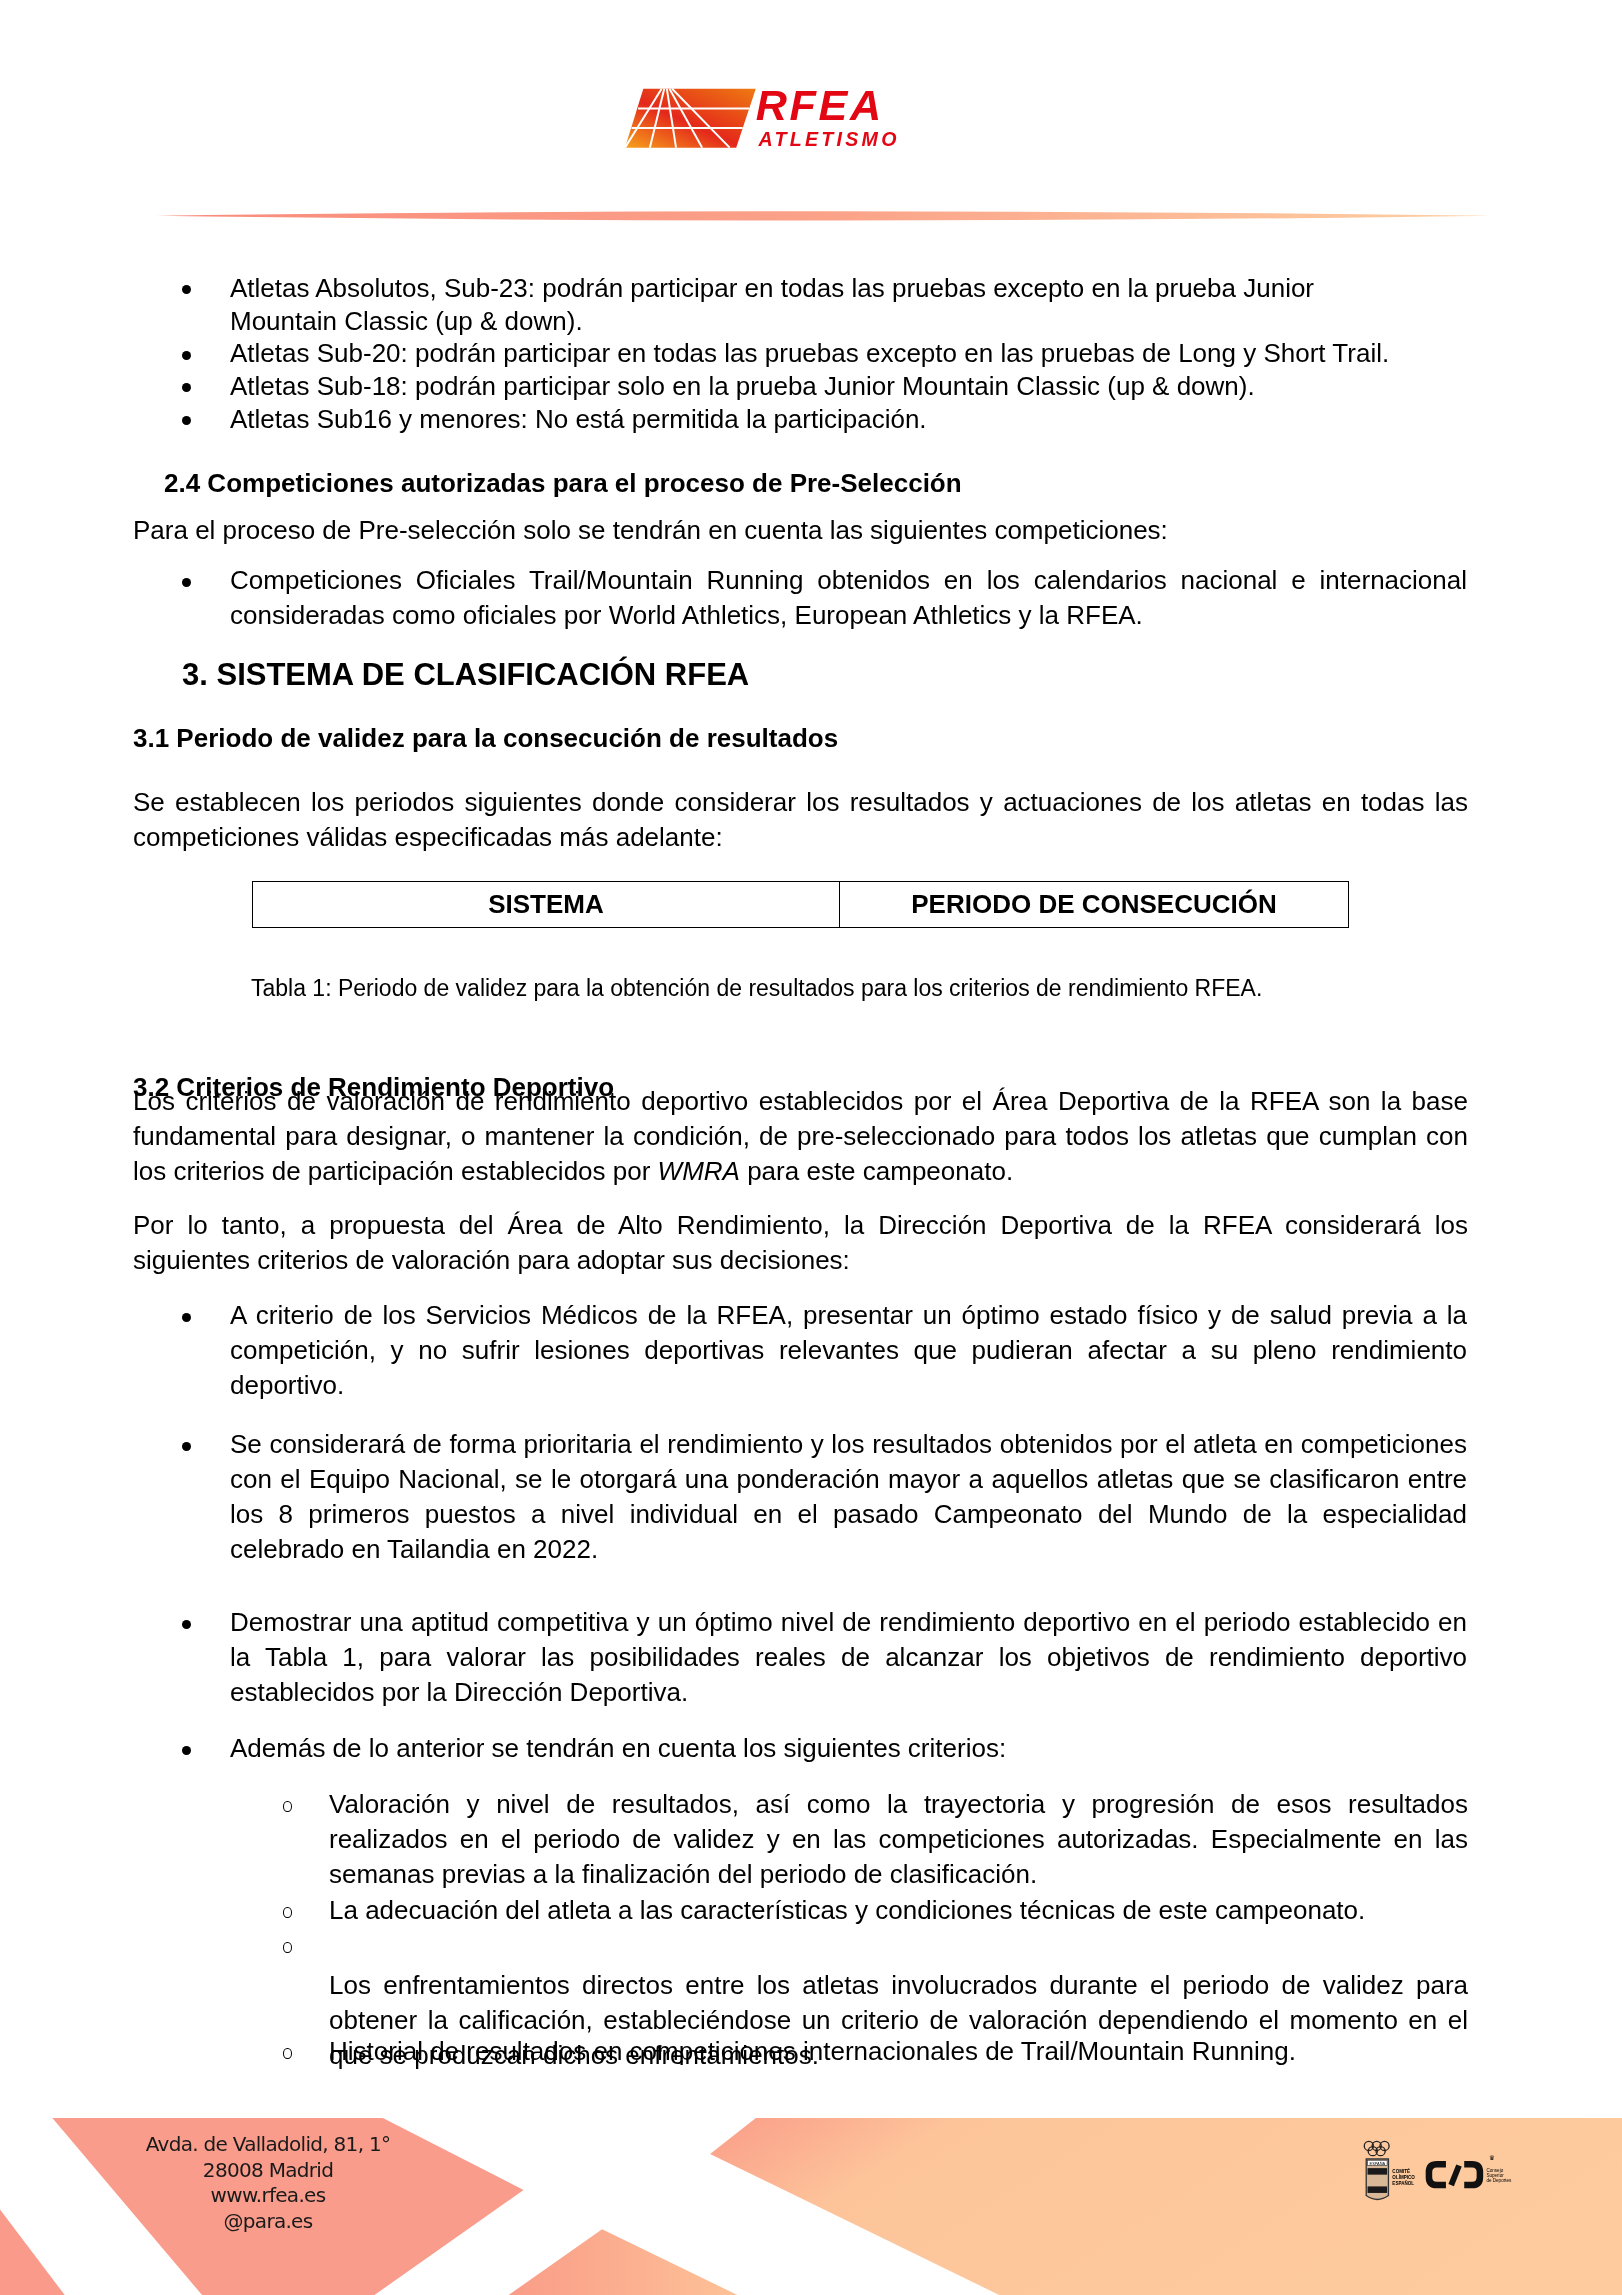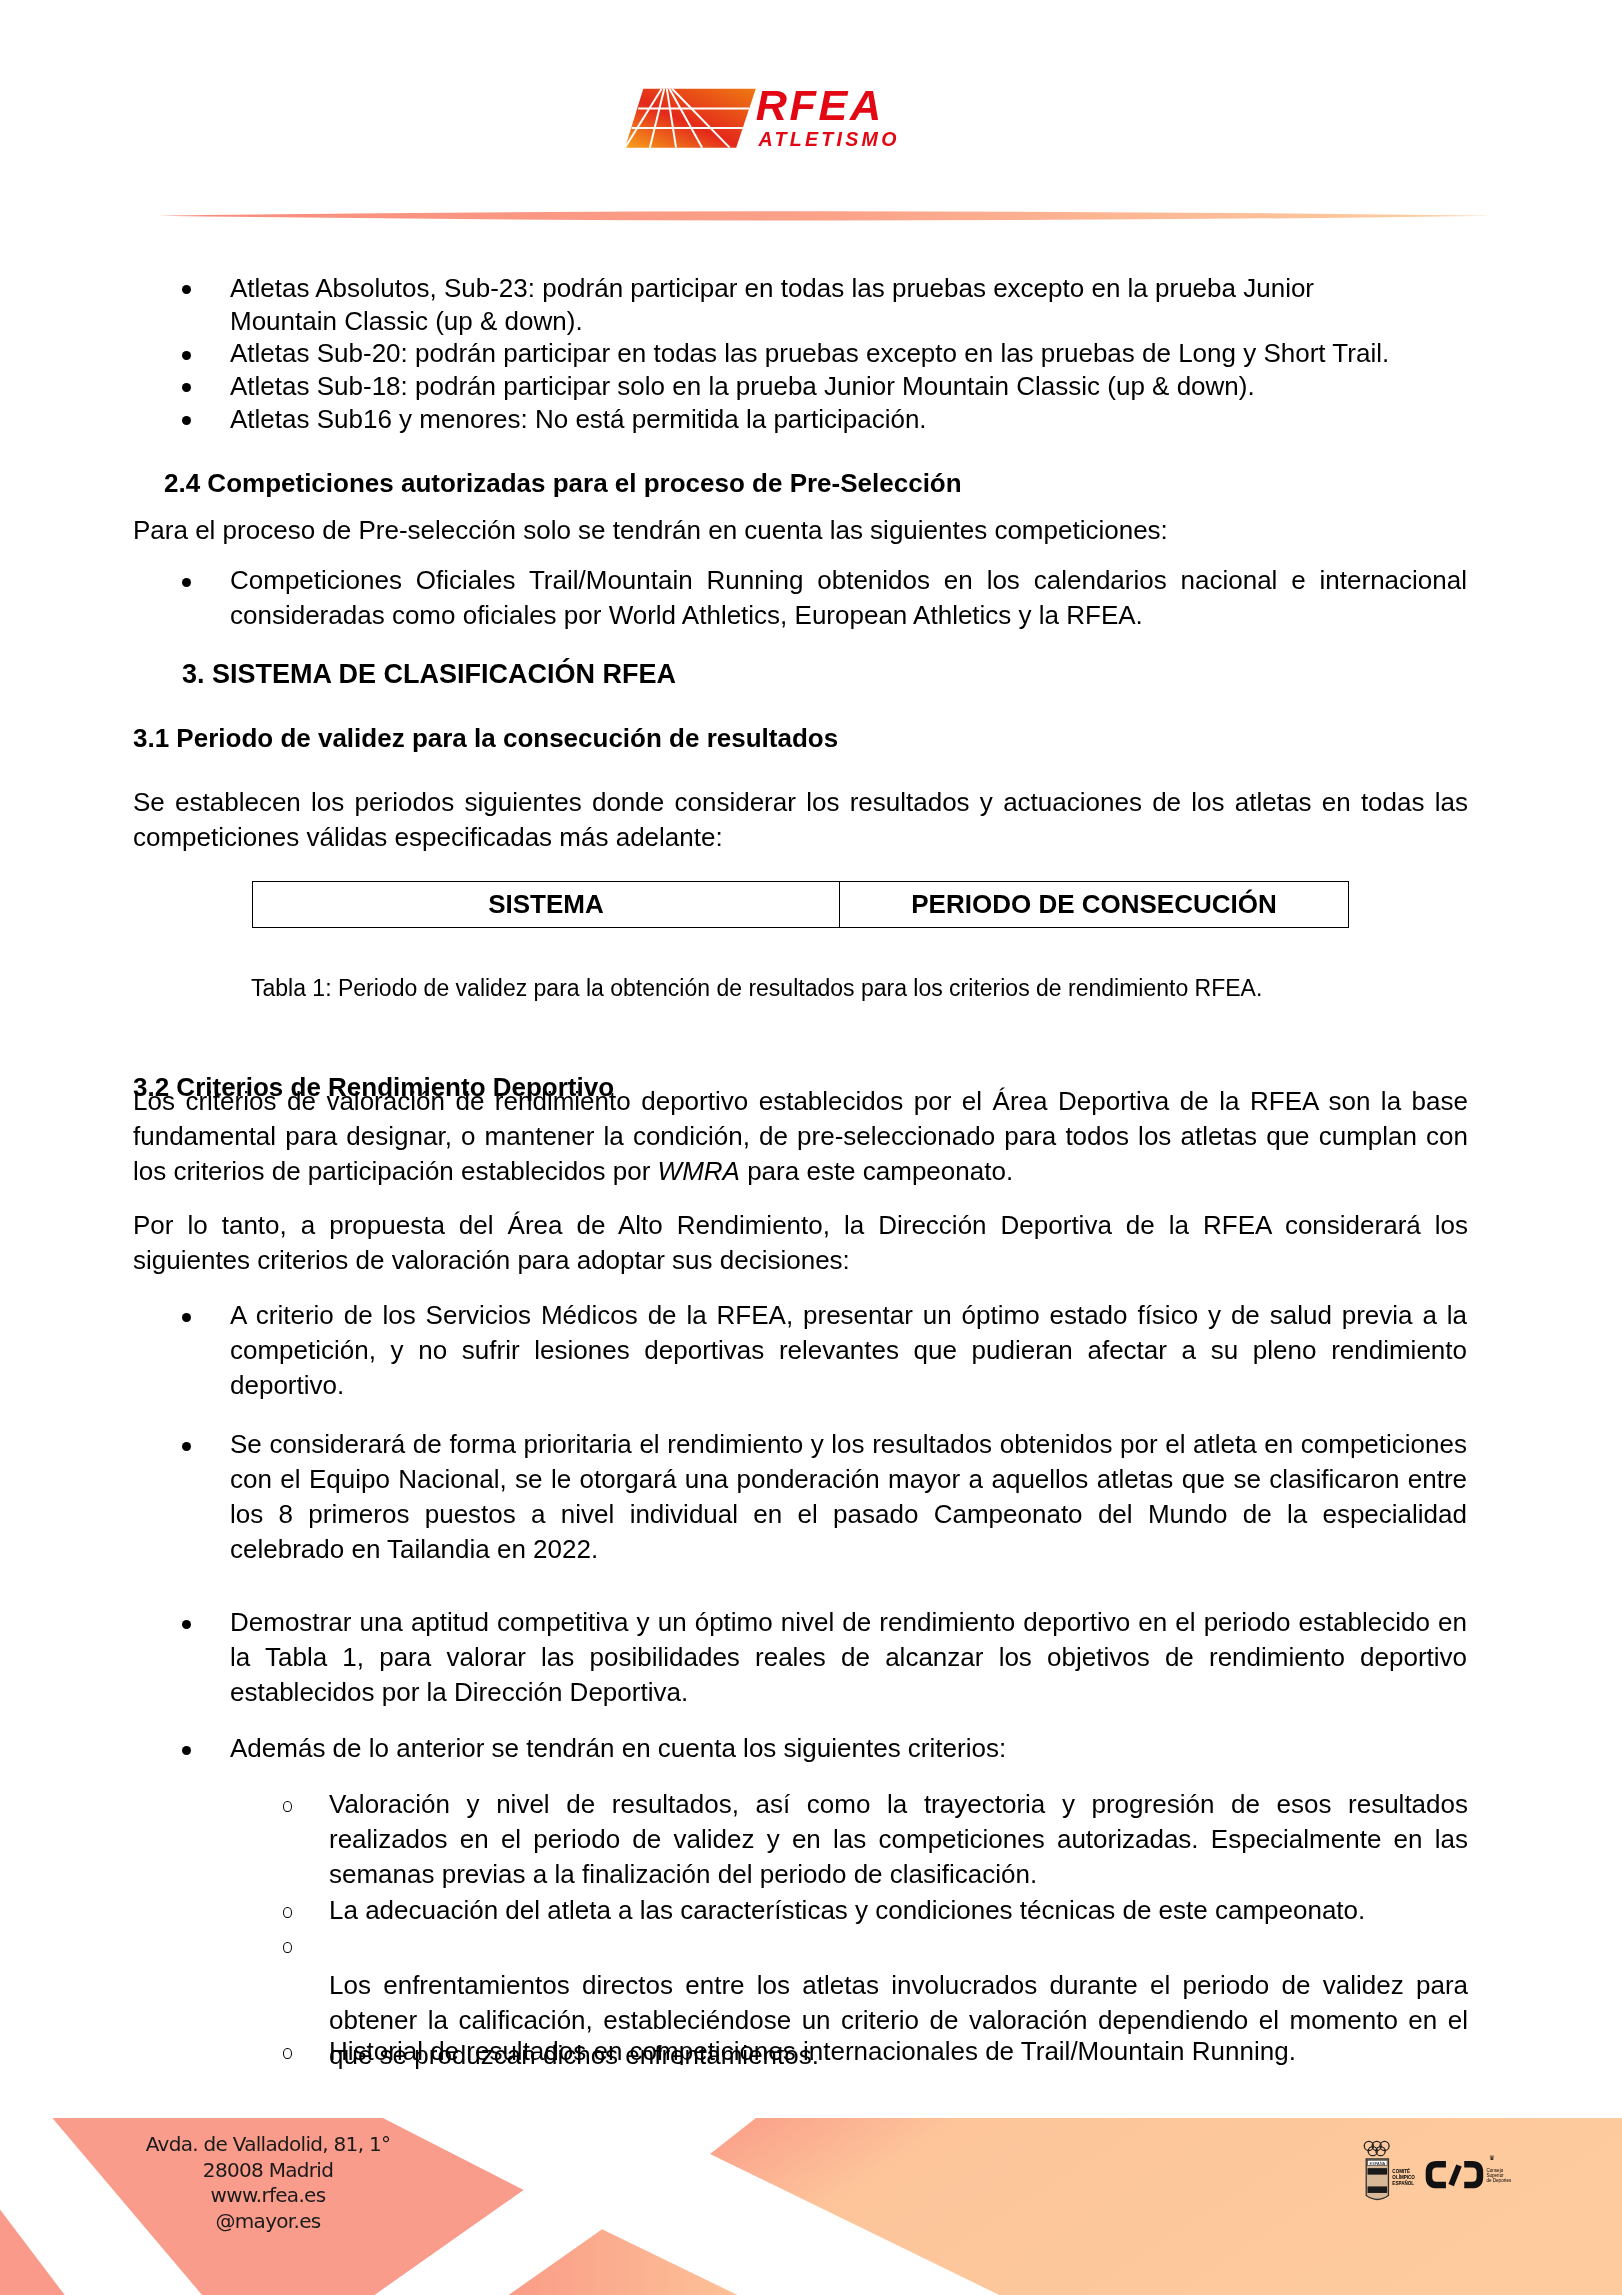--- a/index.html
+++ b/index.html
@@ -69,21 +69,21 @@
 <div class="bullet" style="left:182px;top:383px;"></div>
 <div class="txt" style="left:230px;top:369px;">Atletas Sub-18: podrán participar solo en la prueba Junior Mountain Classic (up &amp; down).</div>
 <div class="bullet" style="left:182px;top:416px;"></div>
 <div class="txt" style="left:230px;top:402px;">Atletas Sub16 y menores: No está permitida la participación.</div>
 
 <div class="h" style="left:133px;top:466px;margin-left:31px;">2.4 Competiciones autorizadas para el proceso de Pre-Selección</div>
 <div class="txt" style="left:133px;top:513px;">Para el proceso de Pre-selección solo se tendrán en cuenta las siguientes competiciones:</div>
 <div class="bullet" style="left:182px;top:578px;"></div>
 <div class="just" style="left:230px;top:563px;width:1237px;">Competiciones Oficiales Trail/Mountain Running obtenidos en los calendarios nacional e internacional consideradas como oficiales por World Athletics, European Athletics y la RFEA.</div>
 
-<div class="h" style="left:182px;top:657px;font-size:27px;">3. SISTEMA DE CLASIFICACIÓN RFEA</div>
+<div class="h" style="left:182px;top:657px;font-size:31px;">3. SISTEMA DE CLASIFICACIÓN RFEA</div>
 
 <div class="h" style="left:133px;top:721px;">3.1 Periodo de validez para la consecución de resultados</div>
 <div class="just" style="left:133px;top:785px;width:1335px;">Se establecen los periodos siguientes donde considerar los resultados y actuaciones de los atletas en todas las competiciones válidas especificadas más adelante:</div>
 
 <table class="t1">
   <tbody>
       <tr>
     <th style="width:586px;">SISTEMA</th>
     <th>PERIODO DE CONSECUCIÓN</th>
   </tr>
@@ -138,21 +138,21 @@
   <polygon points="0,140 0,272 100,272" fill="#f99a8a"></polygon>
   <polygon points="80,0 585,0 800,110 570,272 310,272" fill="#fa9c8b"></polygon>
   <polygon points="920,170 775,272 1130,272" fill="url(#fg3)"></polygon>
   <polygon points="1155,0 2480,0 2480,272 1530,272 1085,55" fill="url(#fg2)"></polygon>
 </svg>
 
 <div class="addr">
   <div>Avda. de Valladolid, 81, 1°</div>
   <div>28008 Madrid</div>
   <div>www.rfea.es</div>
-  <div>@mayor.es</div>
+  <div>@para.es</div>
 </div>
 
 <svg class="partners" viewBox="0 0 300 110">
   <g>
     <g fill="none" stroke="#222" stroke-width="2">
       <circle cx="12" cy="12" r="7"></circle>
         <circle cx="24" cy="12" r="7"></circle>
         <circle cx="36" cy="12" r="7"></circle>
       <circle cx="18" cy="20" r="7"></circle>
         <circle cx="30" cy="20" r="7"></circle>

